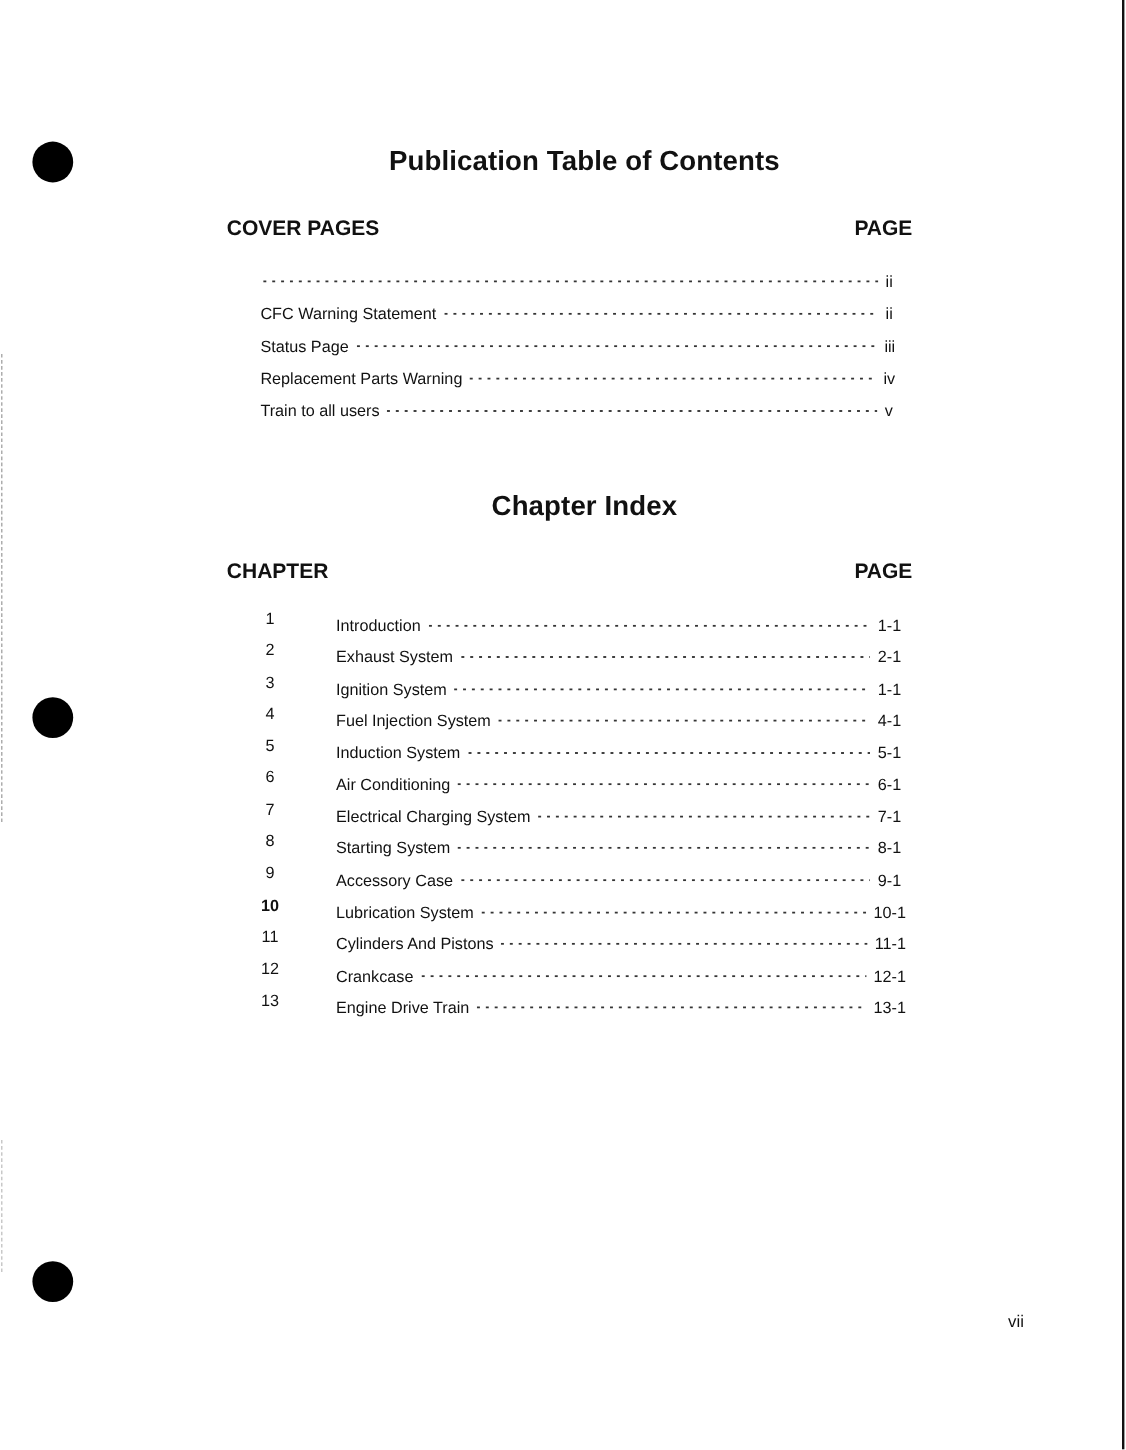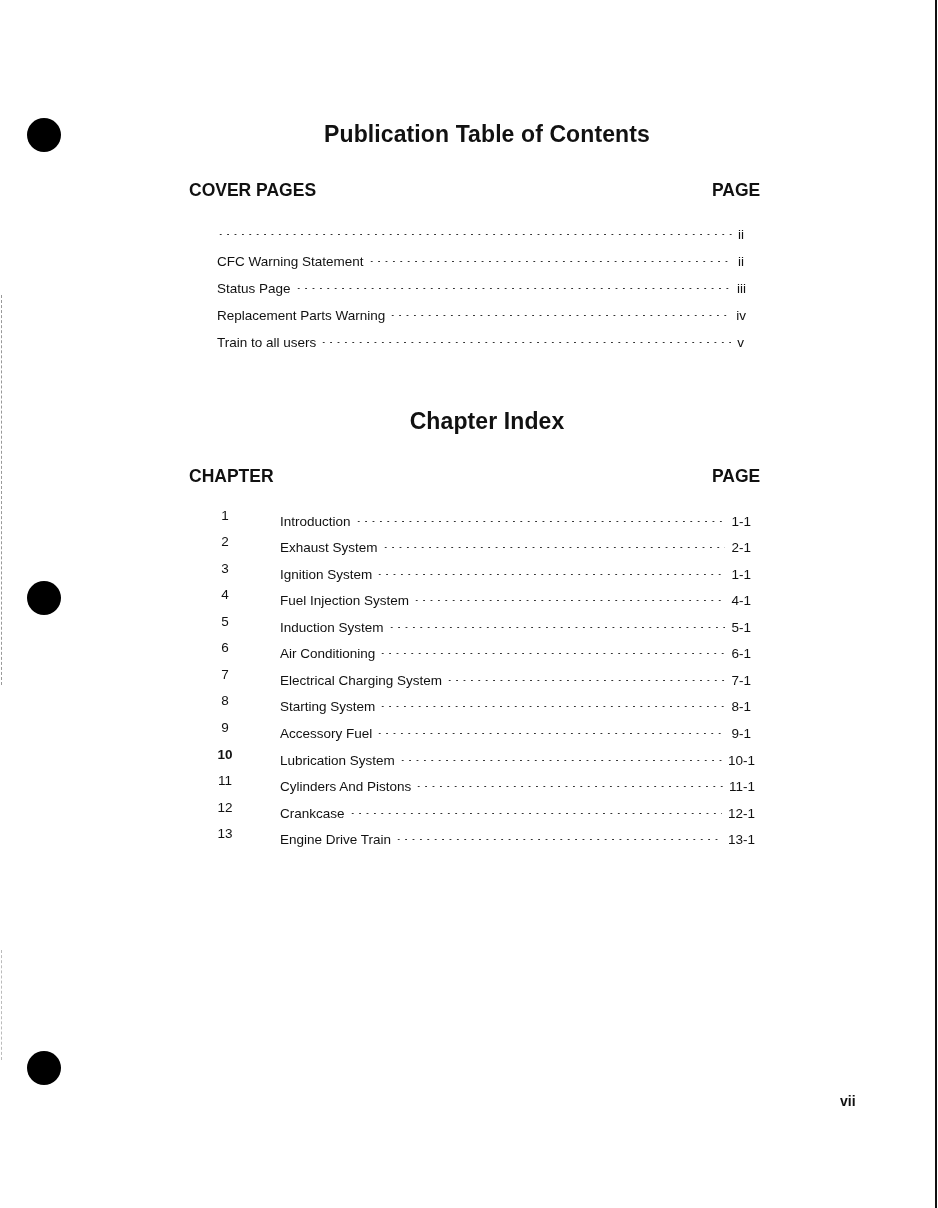--- a/index.html
+++ b/index.html
@@ -35,21 +35,21 @@
   }
   .toc-row .title { padding-right: 4px; }
   .toc-row .leader {
     flex: 1; overflow: hidden; height: 20px;
     background-image: radial-gradient(circle, #333 0.9px, transparent 1.1px);
     background-size: 7.4px 3px; background-repeat: repeat-x;
     background-position: 0 14px;
   }
   .toc-row .pg { padding-left: 6px; }
   .num { position: absolute; font-size: 13.5px; line-height: 20px; width: 20px; text-align: center; }
-  .folio { position: absolute; left: 840px; top: 1093px; font-weight: bold; font-size: 14px; }
+  .folio { position: absolute; left: 840px; top: 1093px; font-weight: normal; font-size: 14px; }
 </style>
 </head>
 <body>
 
 <div>
   <div class="edge-right"></div>
   <div class="edge-left"></div>
   <div class="edge-left2"></div>
 
   <div class="hole" style="left:27px; top:118px;"></div>
@@ -155,21 +155,21 @@
       <span class="num" style="left:215px; top:691px;">8</span>
       <div class="toc-row" style="left:280px; top:691px; width:471px;">
         <span class="title">Starting System</span>
         <span class="leader"></span>
         <span class="pg">8-1</span>
       </div>
     </div>
     <div>
       <span class="num" style="left:215px; top:718px;">9</span>
       <div class="toc-row" style="left:280px; top:718px; width:471px;">
-        <span class="title">Accessory Fuel</span>
+        <span class="title">Accessory Case</span>
         <span class="leader"></span>
         <span class="pg">9-1</span>
       </div>
     </div>
     <div>
       <span class="num" style="left:215px; top:745px;font-weight:bold;">10</span>
       <div class="toc-row" style="left:280px; top:745px; width:475px;">
         <span class="title">Lubrication System</span>
         <span class="leader"></span>
         <span class="pg">10-1</span>

